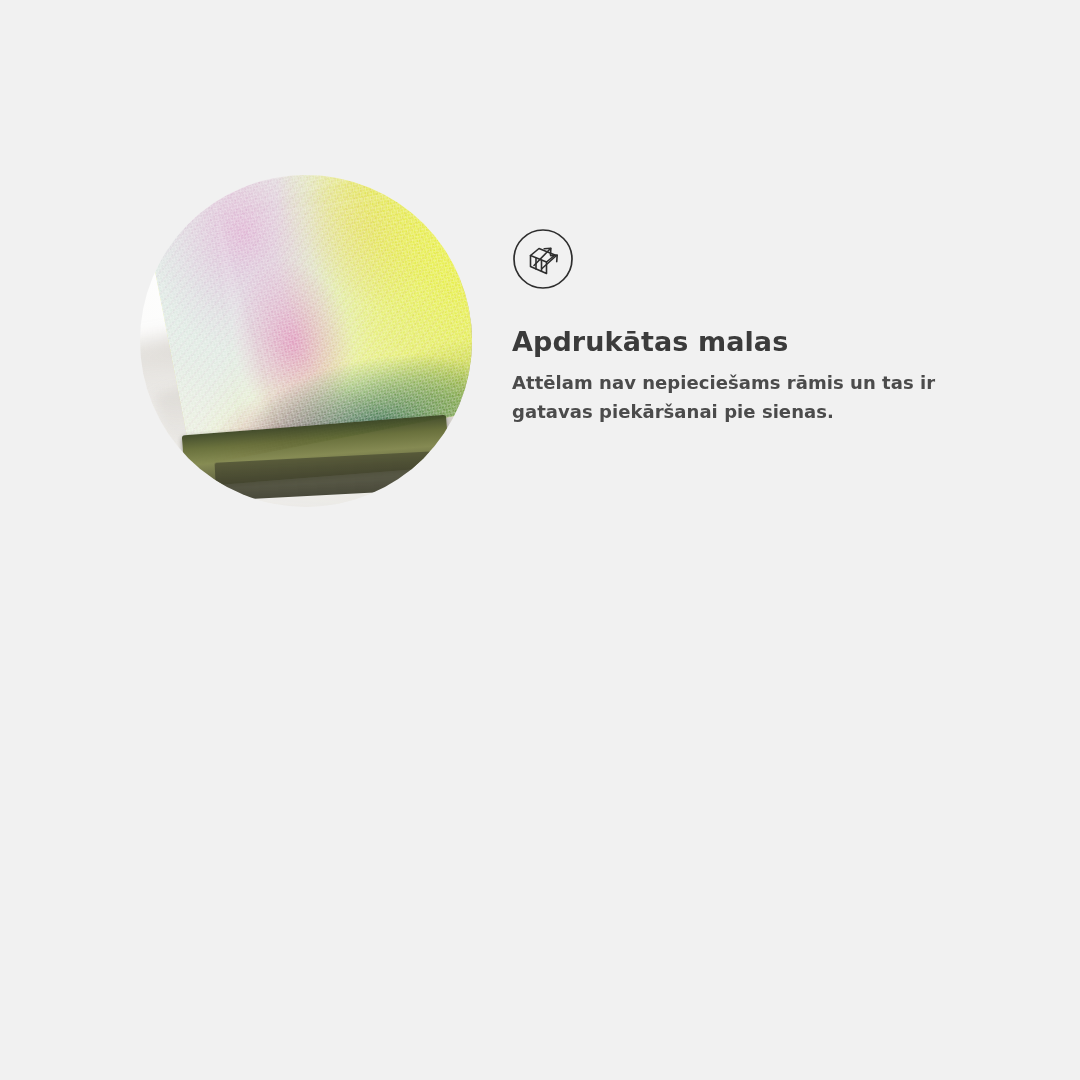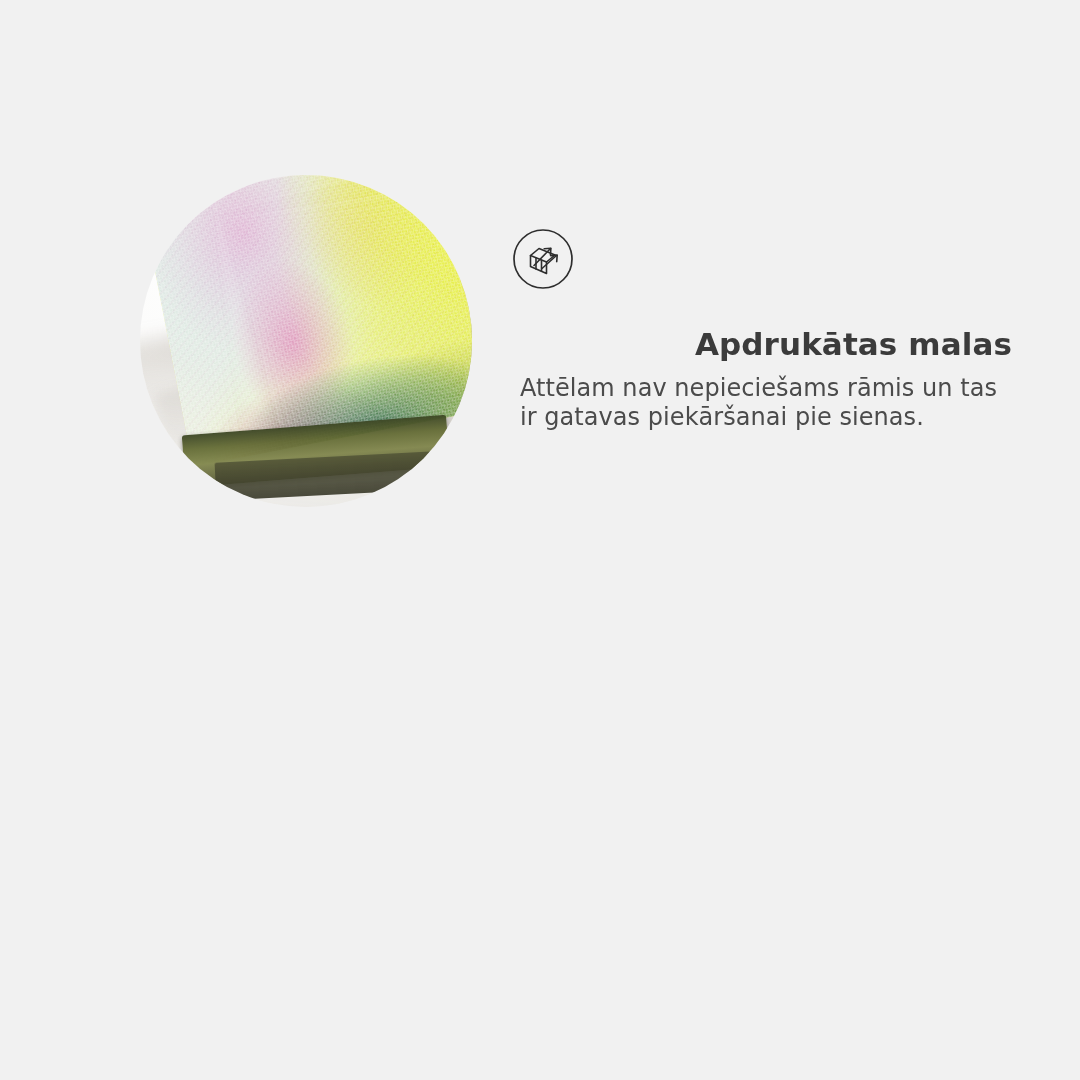--- a/index.html
+++ b/index.html
@@ -178,33 +178,32 @@
     height: 62px;
     display: block;
   }
   .feature-icon svg {
     display: block;
   }
 
   .feature-title {
     margin: 0;
     color: #3b3b3b;
-    font-size: 31px;
+    font-size: 27px;
     font-weight: 700;
     letter-spacing: 0.1px;
     line-height: 1.2;
-    text-align: right;
   }
   .title-1 { margin-top: 36px; }
 
   .feature-desc {
-    margin: 8px;
+    margin: 0;
     color: #4b4b4b;
-    font-size: 24px;
-    font-weight: 400;
+    font-size: 18px;
+    font-weight: 700;
     line-height: 28.5px;
     letter-spacing: 0.05px;
     max-width: 482px;
   }
   .desc-1 { margin-top: 11px; }
 </style>
 </head>
 <body>
 
 <div class="page">

